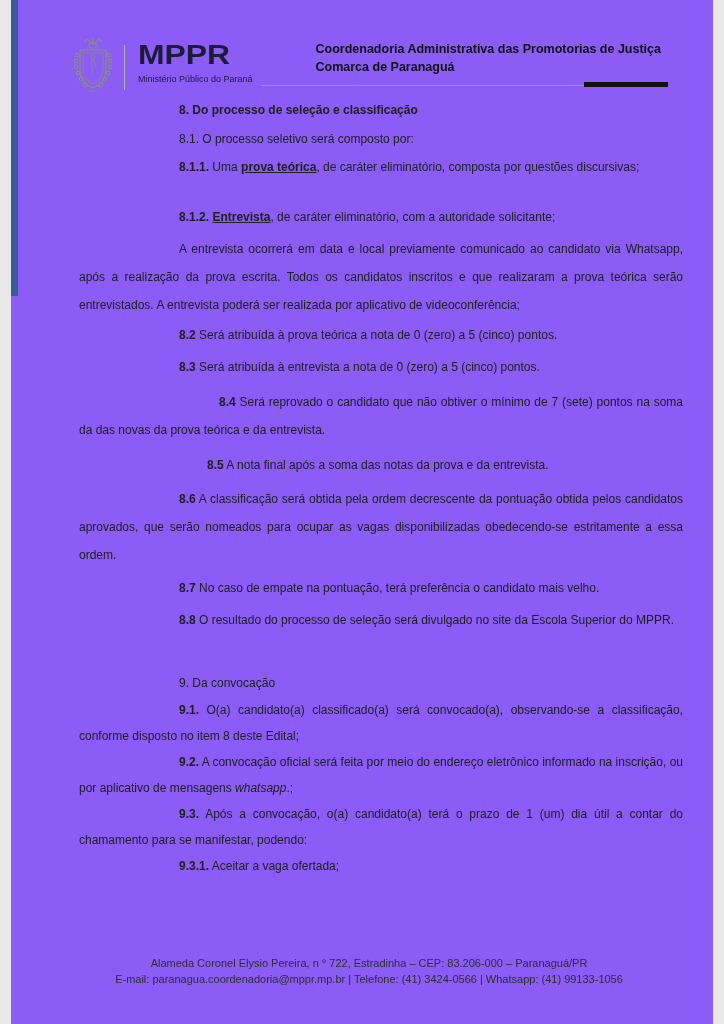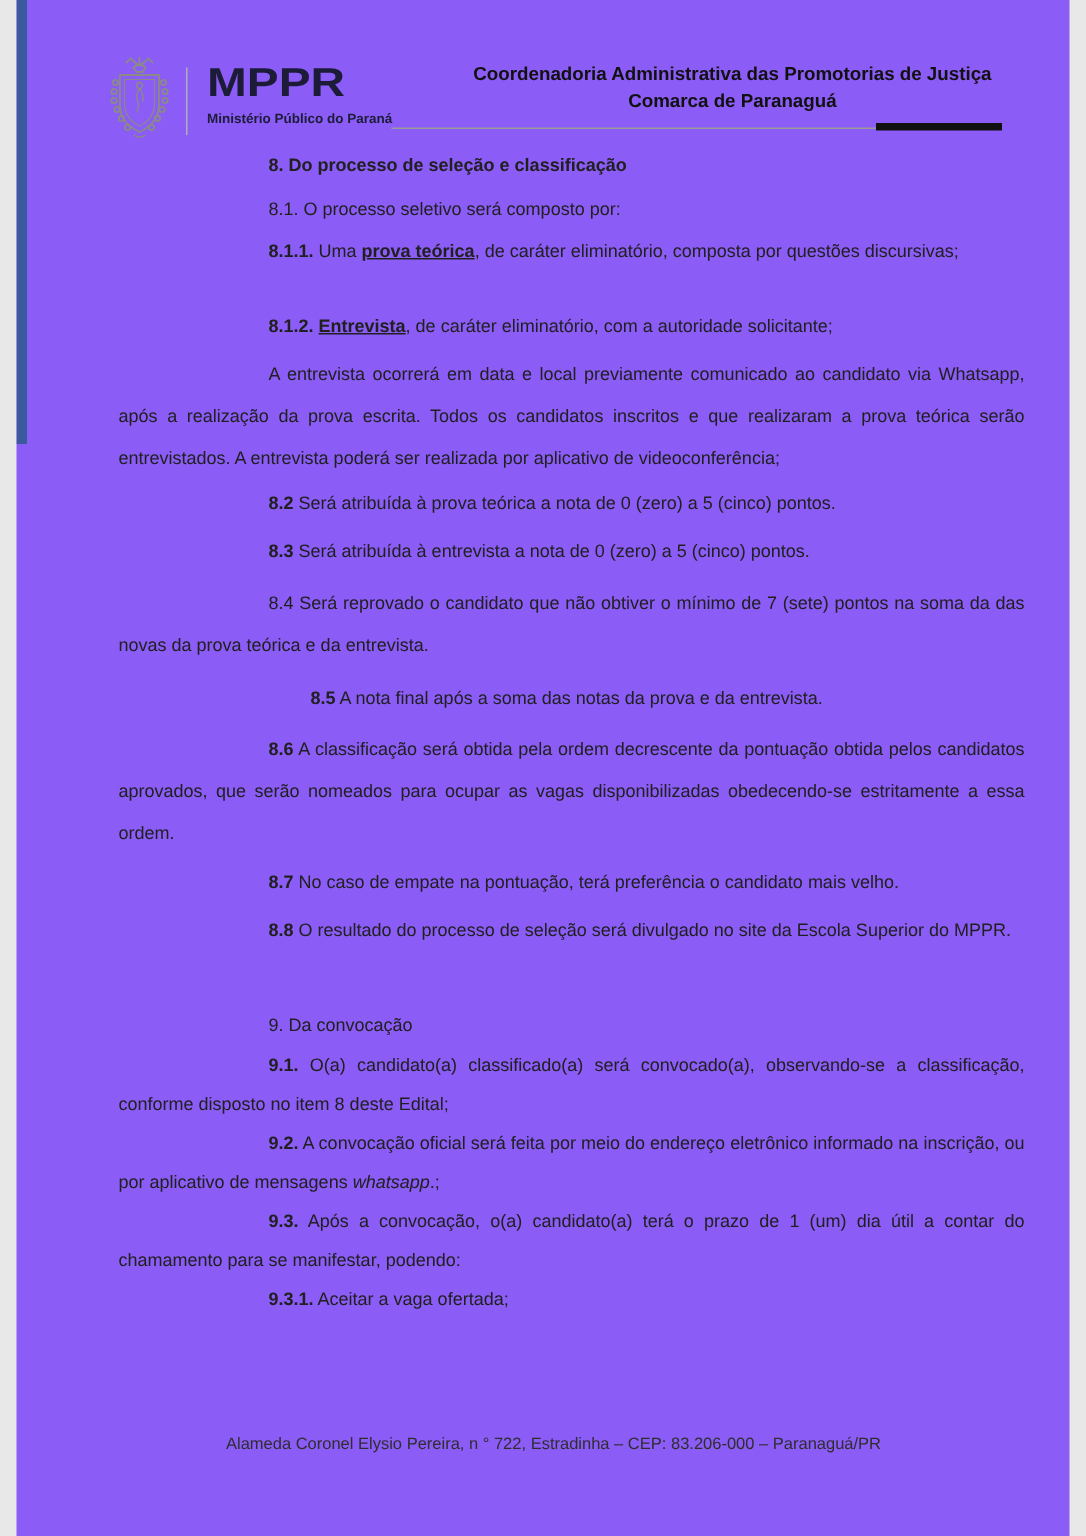--- a/index.html
+++ b/index.html
@@ -20,24 +20,24 @@
   
   .header{position:absolute;top:0;left:0;right:0;height:100px;}
   .crest{position:absolute;left:58px;top:35px;width:48px;height:60px;}
   .logo-divider{position:absolute;left:113px;top:45px;width:1px;height:45px;background:#b0b0b0;}
   .logo-text{position:absolute;left:127px;top:42px;}
   .logo-acronym{
     font-weight:bold;font-size:27px;line-height:27px;color:#1c1c38;
     letter-spacing:0px;display:inline-block;transform:scaleX(1.18);transform-origin:left center;
   }
   .logo-subtitle{
-    font-weight:bold;font-size:9px;line-height:10px;color:#1c1c38;margin-top:5px;white-space:nowrap;
+    font-weight:normal;font-size:9px;line-height:10px;color:#1c1c38;margin-top:5px;white-space:nowrap;
   }
   .org-block{
-    position:absolute;right:52px;top:40px;text-align:center;
+    position:absolute;right:52px;top:40px;text-align:left;
     font-weight:bold;font-size:12.5px;line-height:18px;color:#111111;
   }
   .header-rule{position:absolute;left:250px;right:52px;top:85px;height:1px;background:#9a9a9a;}
   .header-rule-accent{position:absolute;left:573px;top:82px;width:84px;height:5px;background:#111111;}
   
   .doc{
     position:absolute;left:68px;top:96px;width:604px;
     font-size:12px;line-height:28px;
   }
   .doc p{
@@ -111,29 +111,30 @@
   </div>
 
   <div class="doc">
       <p><span style="font-weight: bold;">8. Do processo de seleção e classificação</span></p>
       <p><span style="font-weight: normal;">8.1.</span><span> O processo seletivo será composto por:</span></p>
       <p><span style="font-weight: bold;">8.1.1.</span><span> Uma </span><span style="font-weight: bold; text-decoration: underline;">prova teórica</span><span>, de caráter eliminatório, composta por questões discursivas;</span></p>
       <p><span style="font-weight: bold;">8.1.2.</span><span> </span><span style="font-weight: bold; text-decoration: underline;">Entrevista</span><span>, de caráter eliminatório, com a autoridade solicitante;</span></p>
       <p><span>A entrevista ocorrerá em data e local previamente comunicado ao candidato via Whatsapp, após a realização da prova escrita. Todos os candidatos inscritos e que realizaram a prova teórica serão entrevistados. A entrevista poderá ser realizada por aplicativo de videoconferência;</span></p>
       <p><span style="font-weight: bold;">8.2</span><span> Será atribuída à prova teórica a nota de 0 (zero) a 5 (cinco) pontos.</span></p>
       <p><span style="font-weight: bold;">8.3</span><span> Será atribuída à entrevista a nota de 0 (zero) a 5 (cinco) pontos.</span></p>
-      <p><span style="font-weight: normal;">8.4</span><span> Será reprovado o candidato que não obtiver o mínimo de 7 (sete) pontos na soma da das novas da prova teórica e da entrevista.</span></p>
+      <p><span style="font-weight: bold; margin-left: 40px;">8.4</span><span> Será reprovado o candidato que não obtiver o mínimo de 7 (sete) pontos na soma da das novas da prova teórica e da entrevista.</span></p>
       <p><span style="font-weight: bold; padding-left: 28px;">8.5</span><span> A nota final após a soma das notas da prova e da entrevista.</span></p>
       <p><span style="font-weight: bold;">8.6</span><span> A classificação será obtida pela ordem decrescente da pontuação obtida pelos candidatos aprovados, que serão nomeados para ocupar as vagas disponibilizadas obedecendo-se estritamente a essa ordem.</span></p>
       <p><span style="font-weight: bold;">8.7</span><span> No caso de empate na pontuação, terá preferência o candidato mais velho.</span></p>
       <p><span style="font-weight: bold;">8.8</span><span> O resultado do processo de seleção será divulgado no site da Escola Superior do MPPR.</span></p>
       <p><span style="font-weight: normal;">9. Da convocação</span></p>
       <p><span style="font-weight: bold;">9.1.</span><span> O(a) candidato(a) classificado(a) será convocado(a), observando-se a classificação, conforme disposto no item 8 deste Edital;</span></p>
       <p><span style="font-weight: bold;">9.2.</span><span> A convocação oficial será feita por meio do endereço eletrônico informado na inscrição, ou por aplicativo de mensagens </span><span style="font-style: italic;">whatsapp</span><span>.;</span></p>
       <p><span style="font-weight: bold;">9.3.</span><span> Após a convocação, o(a) candidato(a) terá o prazo de 1 (um) dia útil a contar do chamamento para se manifestar, podendo:</span></p>
       <p><span style="font-weight: bold;">9.3.1.</span><span> Aceitar a vaga ofertada;</span></p>
     </div>
 
   <div class="footer">
     <div>Alameda Coronel Elysio Pereira, n ° 722, Estradinha – CEP: 83.206-000 – Paranaguá/PR</div>
+    <div>E-mail: paranagua.coordenadoria@mppr.mp.br | Telefone: (41) 3424-0566  | Whatsapp: (41) 99133-1056</div>
   </div>
 
 </div>
 
 </body></html>

